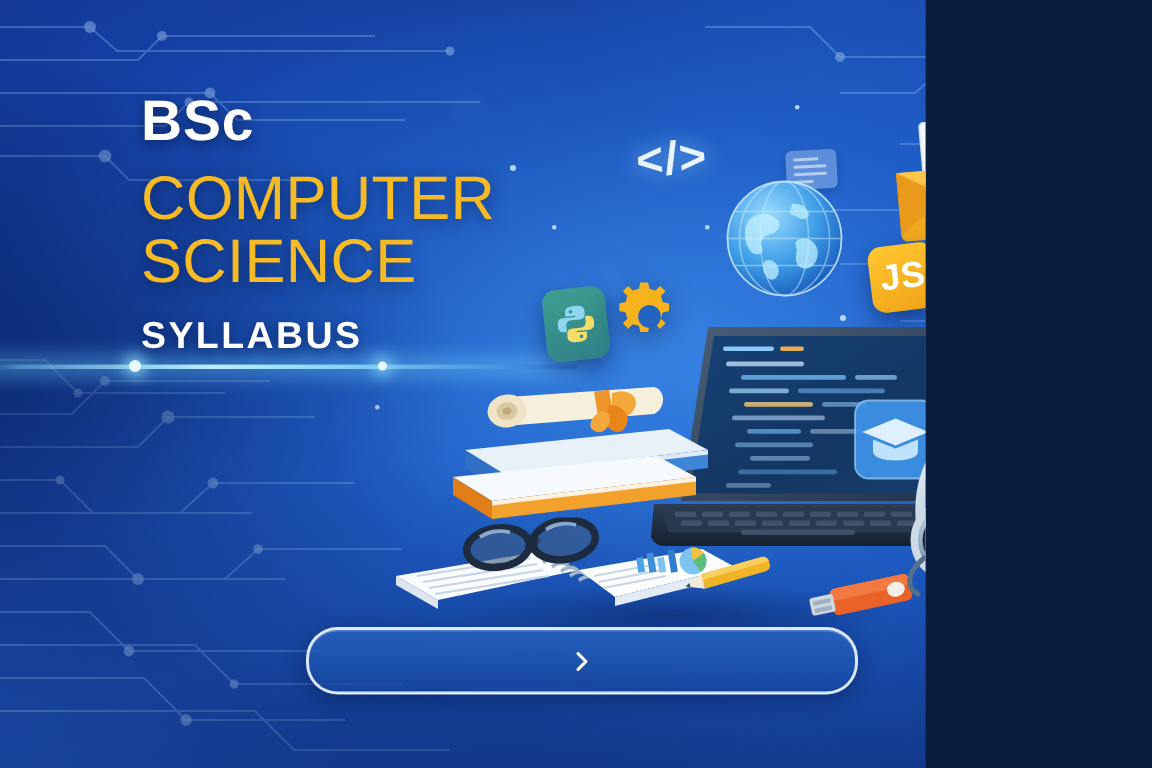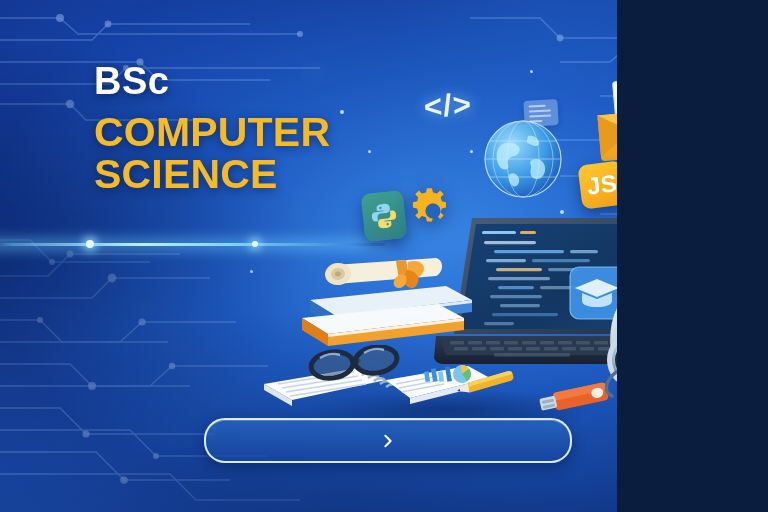--- a/index.html
+++ b/index.html
@@ -22,21 +22,21 @@
   .circuits svg{position:absolute;}
 
   
   .bokeh{position:absolute;border-radius:50%;background:rgba(255,255,255,.12);}
   .spark{position:absolute;border-radius:50%;background:rgba(210,235,255,.85);}
 
   
   .title-wrap{position:absolute;left:94px;top:62px;width:330px;z-index:20;}
   .t-bsc{font-size:38px;font-weight:700;color:#ffffff;letter-spacing:.5px;
     line-height:1;text-shadow:0 2px 8px rgba(3,18,60,.6);}
-  .t-main{font-size:41px;font-weight:700;color:#f6ba25;letter-spacing:.2px;
+  .t-main{font-size:41px;font-weight:400;color:#f6ba25;letter-spacing:.2px;
     line-height:1.02;margin-top:12px;text-shadow:0 2px 10px rgba(3,18,60,.55);}
   .t-main .ln2{display:block;}
   .t-sub{font-size:25px;font-weight:700;color:#ffffff;letter-spacing:1.6px;
     margin-top:14px;text-shadow:0 2px 8px rgba(3,18,60,.55);}
 
   .glowline{position:absolute;left:-20px;top:243px;width:405px;height:3px;z-index:19;
     background:linear-gradient(90deg, rgba(90,190,255,0) 0%, rgba(120,215,255,.55) 8%,
       rgba(185,240,255,1) 40%, rgba(140,225,255,.9) 62%, rgba(90,190,255,0) 100%);
     box-shadow:0 0 14px 3px rgba(110,205,255,.65);border-radius:3px;}
   .glowdot{position:absolute;top:240px;width:8px;height:8px;border-radius:50%;
@@ -168,20 +168,21 @@
     <div class="spark" style="left:636px;top:160px;width:4px;height:4px"></div>
     <div class="spark" style="left:600px;top:250px;width:3px;height:3px"></div>
   </div>
 
   <div class="title-wrap">
     <div class="t-bsc">BSc</div>
     <div class="t-main">
       <span>COMPUTER</span>
       <span class="ln2">SCIENCE</span>
     </div>
+    <div class="t-sub">SYLLABUS</div>
   </div>
   <div class="glowline"></div>
   <div class="glowdot" style="left:86px"></div>
   <div class="glowdot" style="left:252px;width:6px;height:6px;top:241px"></div>
 
   <div class="fi" style="left:424px;top:88px;transform:rotate(-4deg)">
     <span class="codetag">&lt;/&gt;</span>
   </div>
 
   <div class="fi" style="left:524px;top:100px;transform:rotate(-3deg)">

